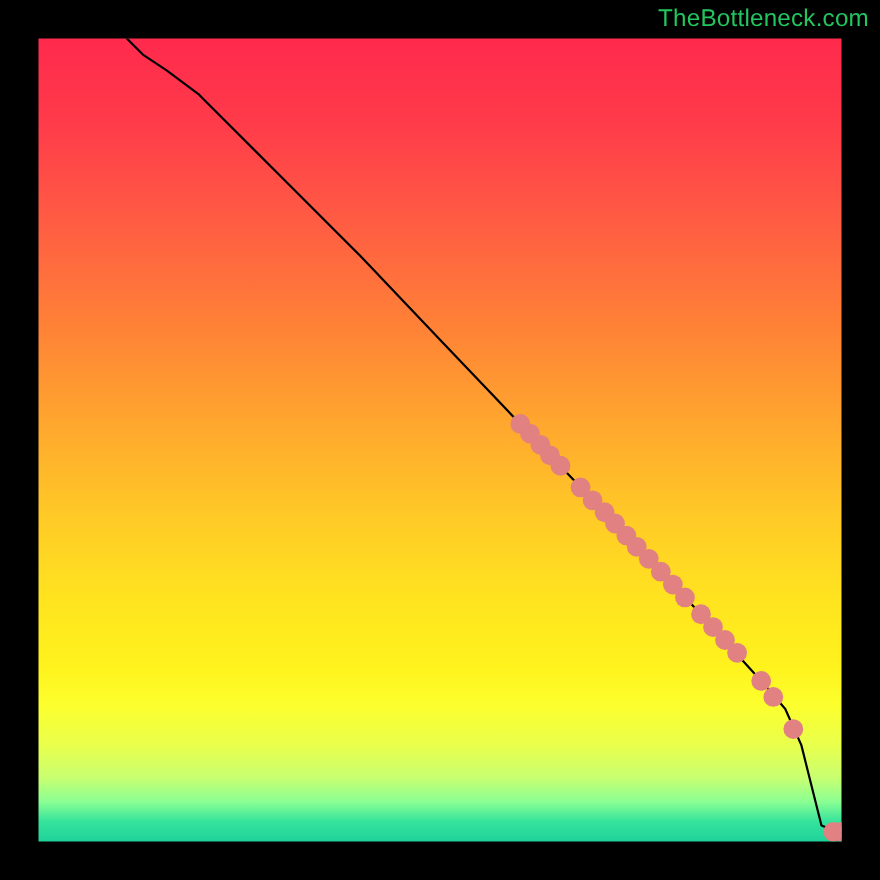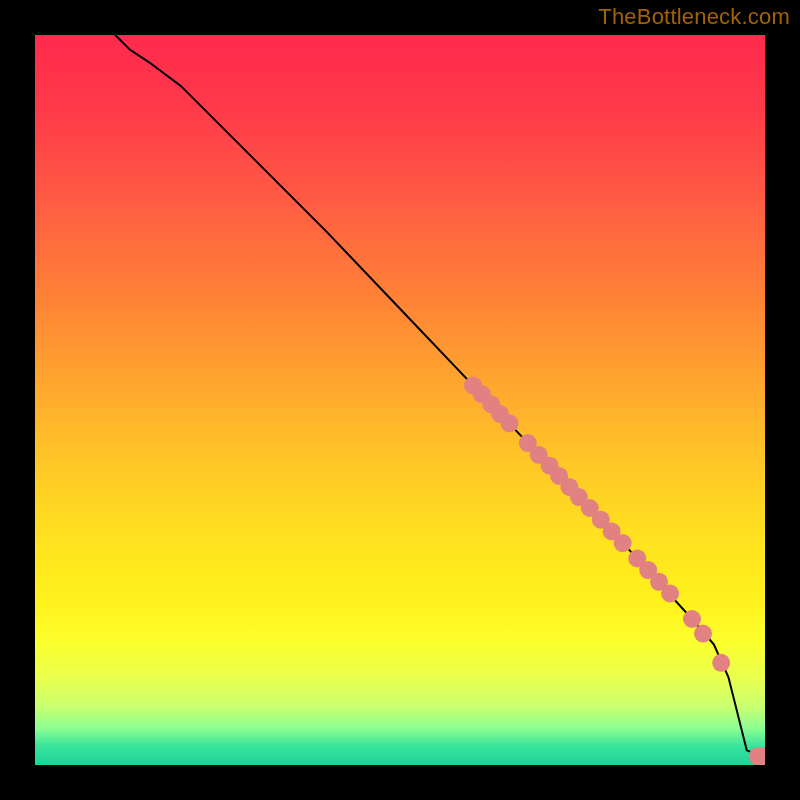--- a/index.html
+++ b/index.html
@@ -15,21 +15,21 @@
     height: 800px;
     background: #000;
   }
   .watermark {
     position: absolute;
     top: 4px;
     right: 10px;
     font-family: Arial, Helvetica, sans-serif;
     font-size: 22px;
     font-weight: 400;
-    color: #a16207;
+    color: #22c55e;
     letter-spacing: 0.2px;
     z-index: 5;
   }
   .plot {
     position: absolute;
     left: 35px;
     top: 35px;
     width: 730px;
     height: 730px;
     

